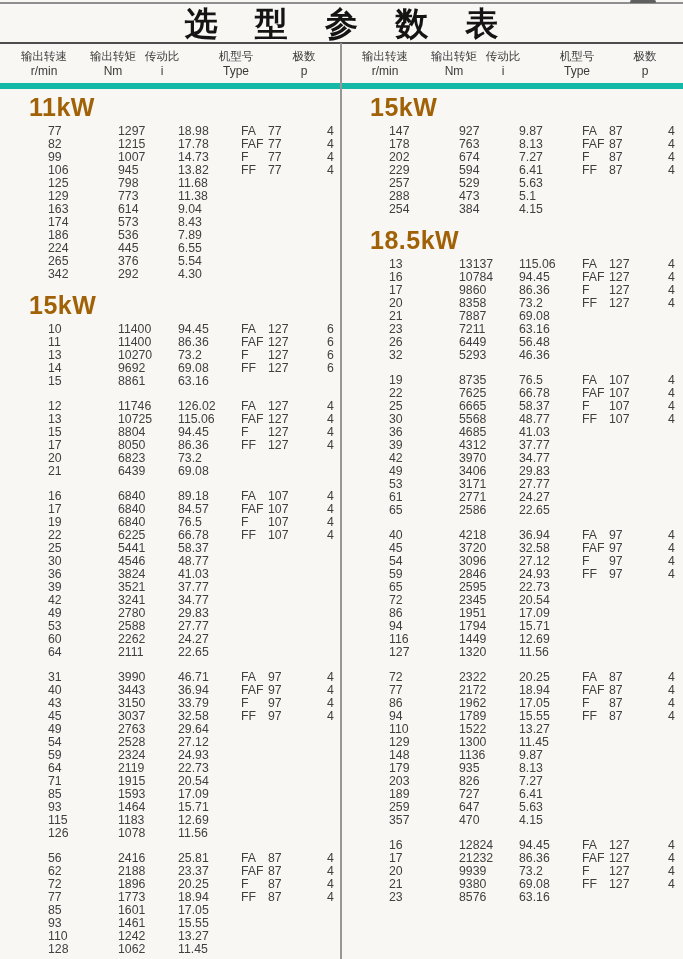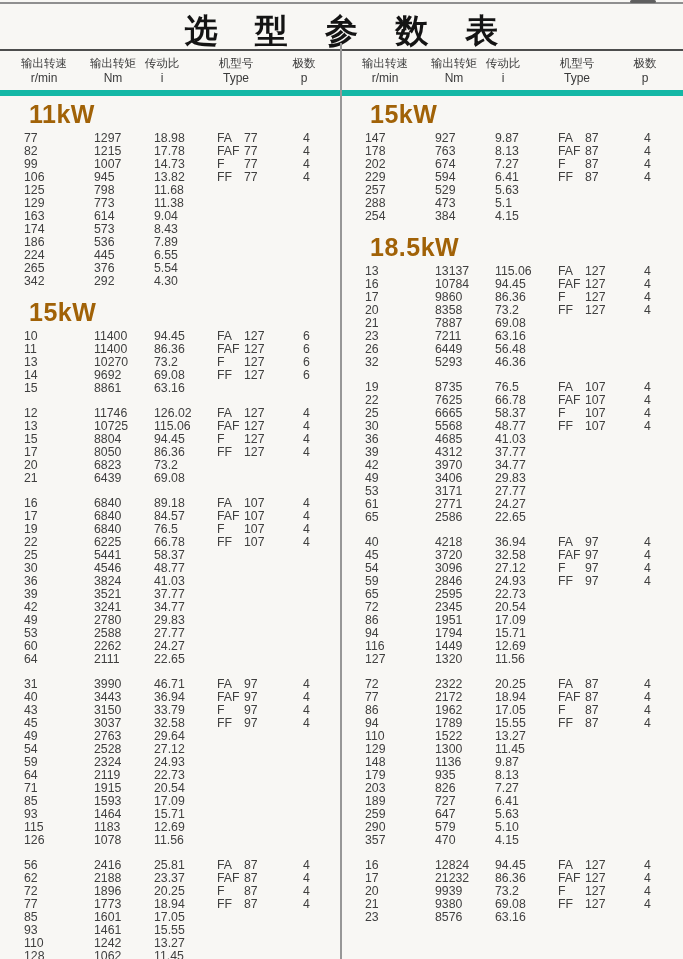--- a/index.html
+++ b/index.html
@@ -7,21 +7,21 @@
     width:683px; height:959px;
     background:#f8f7f4;
     font-family:"Liberation Sans","DejaVu Sans",sans-serif;
     color:#3f3f3f;
     position:relative;
     overflow:hidden;
   }
   .top-rule { position:absolute; top:2px; left:0; width:683px; height:2px; background:#8f8f8f; }
   .top-artifact { position:absolute; top:0; left:630px; width:26px; height:3px; background:#5f5f5f; border-radius:2px; }
   .page-title {
-    margin-top:12px; height:37px; line-height:37px;
+    margin-top:5px; height:37px; line-height:37px;
     text-align:center; font-size:33px; font-weight:bold;
     letter-spacing:14px; padding-left:14px; color:#141414;
   }
   .header-band {
     border-top:2px solid #4d4d4d;
     border-bottom:6px solid #14b8a6;
     display:flex; height:39px;
   }
   .header-half {
     width:341px;
@@ -33,21 +33,21 @@
   .hcell .en { font-size:12px; }
   .v-divider { position:absolute; left:340px; top:43px; width:2px; height:916px; background:#979797; }
   .content { display:flex; }
   .col { width:341px; }
   .col-right { width:342px; }
   .section-heading {
     margin:6px 0 6px 29px;
     font-size:25px; line-height:24px; font-weight:bold;
     color:#a16207; letter-spacing:0.5px;
   }
-  .block { margin-bottom:12px; }
+  .block { margin-bottom:12px;padding-left:24px; }
   .row {
     display:grid;
     grid-template-columns:70px 60px 63px 27px 45px 50px;
     padding-left:24px;
     font-size:12.3px; line-height:13px;
     white-space:nowrap;
   }
   .cell { overflow:visible; }
   .cell-poles { padding-left:14px; }
 </style>
@@ -963,28 +963,20 @@
         </div>
         <div class="row">
           <div class="cell cell-speed">259</div>
           <div class="cell cell-torque">647</div>
           <div class="cell cell-ratio">5.63</div>
           <div class="cell cell-type-series"></div>
           <div class="cell cell-type-size"></div>
           <div class="cell cell-poles"></div>
         </div>
         <div class="row">
-          <div class="cell cell-speed">290</div>
-          <div class="cell cell-torque">579</div>
-          <div class="cell cell-ratio">5.10</div>
-          <div class="cell cell-type-series"></div>
-          <div class="cell cell-type-size"></div>
-          <div class="cell cell-poles"></div>
-        </div>
-        <div class="row">
           <div class="cell cell-speed">357</div>
           <div class="cell cell-torque">470</div>
           <div class="cell cell-ratio">4.15</div>
           <div class="cell cell-type-series"></div>
           <div class="cell cell-type-size"></div>
           <div class="cell cell-poles"></div>
         </div>
       </div>
       <div class="block">
         <div class="row">

